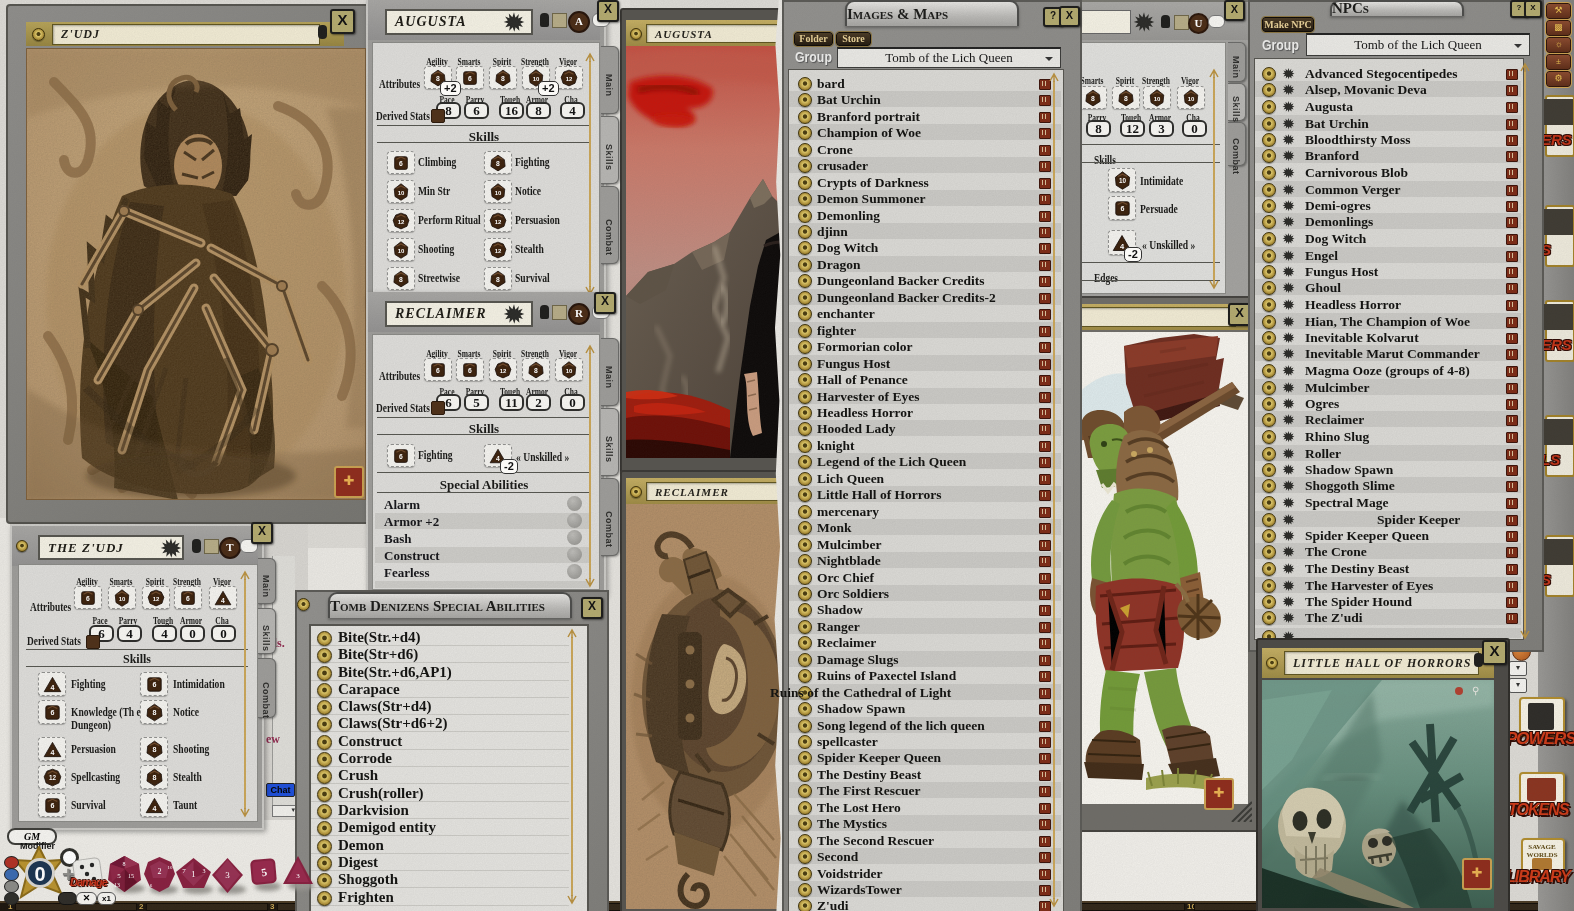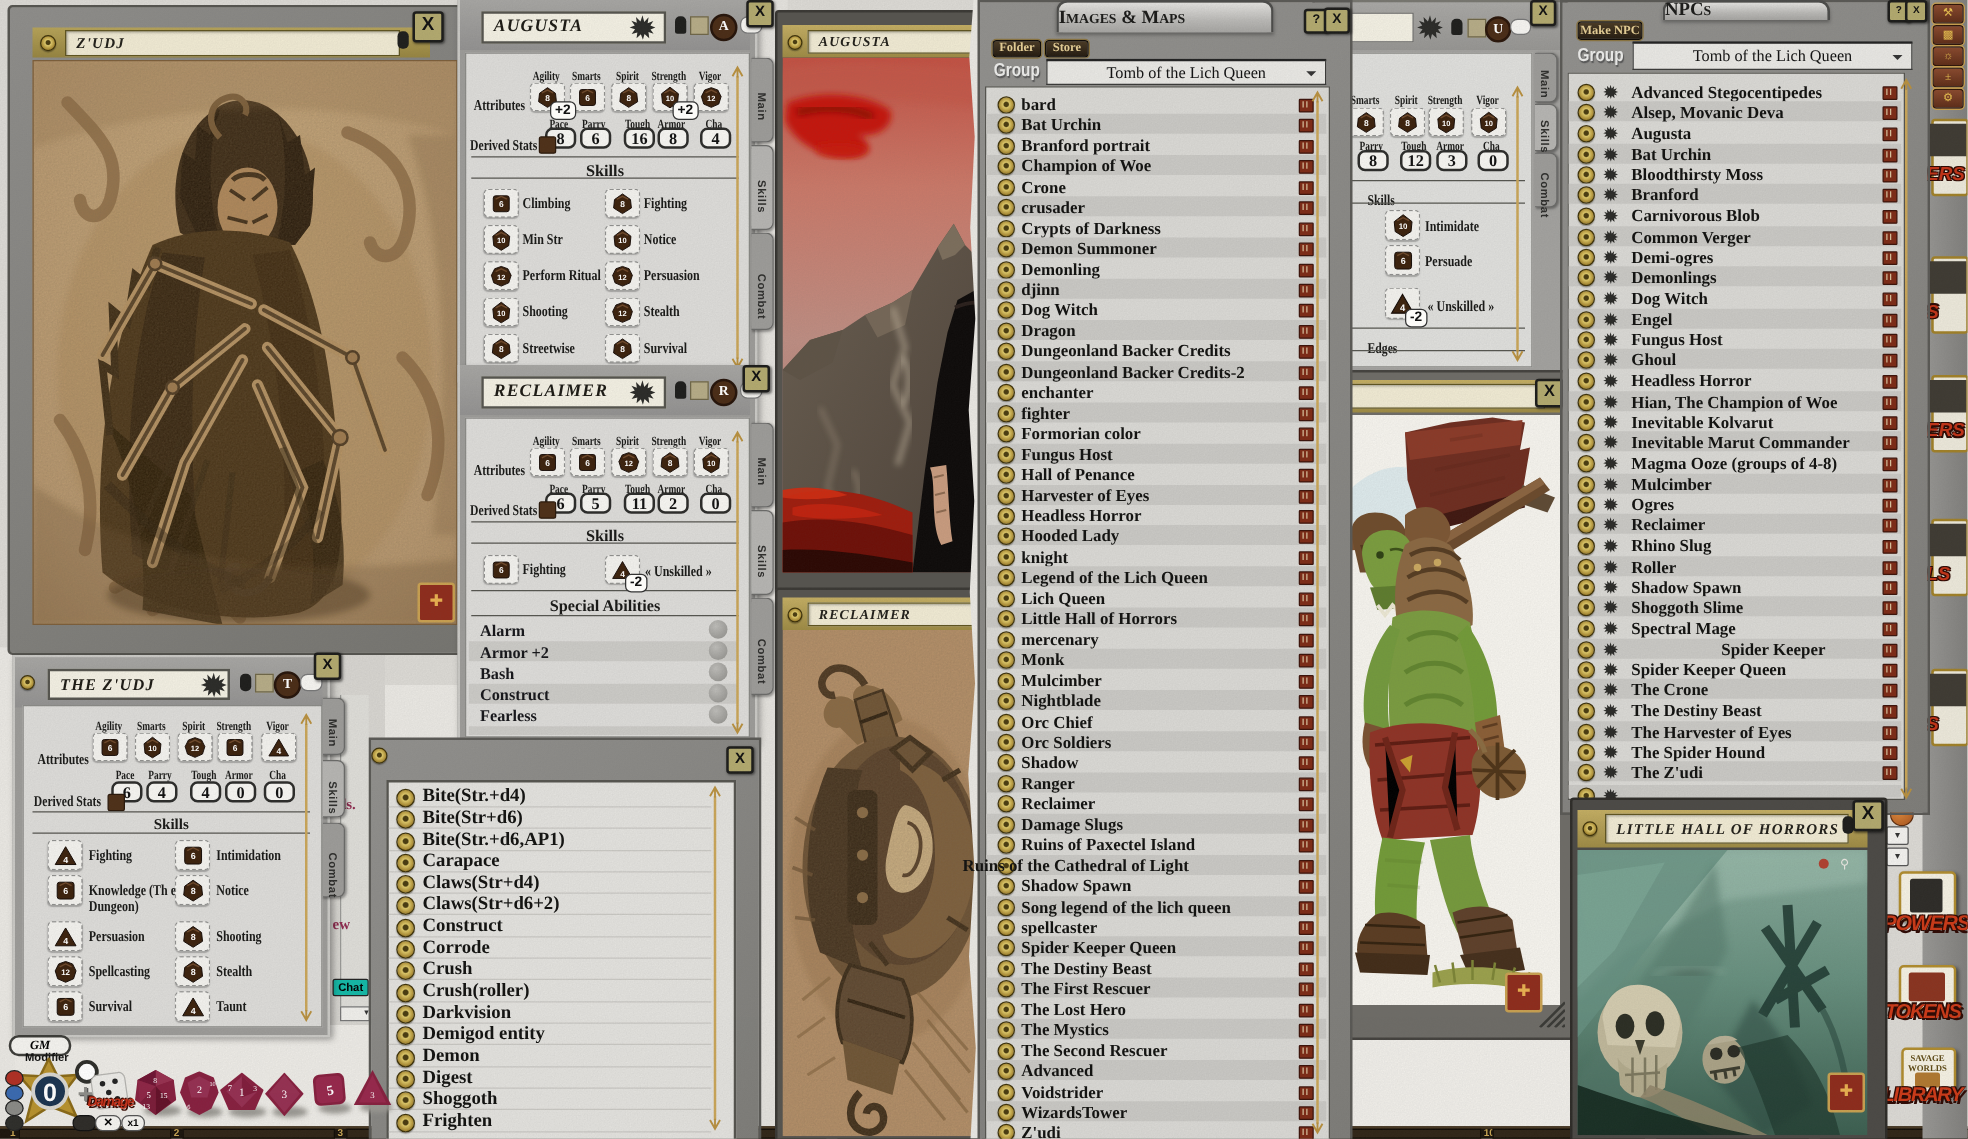--- a/index.html
+++ b/index.html
@@ -42,21 +42,21 @@
 <div class="abs" style="left:0;top:0;width:1574px;height:911px;background:#dbd9d4"></div>
 <div class="abs" style="left:0;top:815px;width:620px;height:92px;background:#eceae5;border-radius:8px"></div>
 <div class="abs" style="left:278px;top:548px;width:330px;height:46px;background:#e9e7e2"></div>
 <div class="abs" style="left:0;top:518px;width:12px;height:395px;background:#e9e7e2"></div>
 <div class="abs" style="left:1068px;top:820px;width:200px;height:87px;background:#efede8"></div>
 <div class="abs" style="left:596px;top:0;width:34px;height:911px;background:#e3e1dc"></div>
 <div class="abs" style="left:262px;top:520px;width:46px;height:300px;background:#d6d4cf"></div>
 <div class="abs" style="left:272px;top:556px;width:22px;height:250px;background:#dddcd7;border-left:1px solid #9a9a97"></div>
 <div class="abs" style="left:267px;top:636px;font:bold 12px 'Liberation Serif';color:#8e2a4e">ids.</div>
 <div class="abs" style="left:266px;top:732px;font:bold 12px 'Liberation Serif';color:#8e2a4e">ew</div>
-<div class="abs" style="left:266px;top:783px;width:27px;height:12px;background:#14b8a6;border:1px solid #222;border-radius:2px;font:bold 9px 'Liberation Sans';text-align:center;line-height:12px">Chat</div>
+<div class="abs" style="left:266px;top:783px;width:27px;height:12px;background:#1d4ed8;border:1px solid #222;border-radius:2px;font:bold 9px 'Liberation Sans';text-align:center;line-height:12px">Chat</div>
 <div class="abs" style="left:272px;top:805px;width:22px;height:10px;background:#efeeea;border:1px solid #777;font-size:7px;text-align:right;color:#333">▾</div>
 <div class="abs" style="left:0;top:901px;width:1574px;height:10px;background:#1c150d;border-top:2px solid #4a3a24"></div>
 <div class="abs" style="left:8px;top:902px;font:bold 8px 'Liberation Sans';color:#c9a654">1</div>
 <div class="abs" style="left:15px;top:903px;width:120px;height:6px;background:#312618;border:1px solid #120d07"></div>
 <div class="abs" style="left:139px;top:902px;font:bold 8px 'Liberation Sans';color:#c9a654">2</div>
 <div class="abs" style="left:146px;top:903px;width:120px;height:6px;background:#312618;border:1px solid #120d07"></div>
 <div class="abs" style="left:270px;top:902px;font:bold 8px 'Liberation Sans';color:#c9a654">3</div>
 <div class="abs" style="left:277px;top:903px;width:120px;height:6px;background:#312618;border:1px solid #120d07"></div>
 <div class="abs" style="left:401px;top:902px;font:bold 8px 'Liberation Sans';color:#c9a654">4</div>
 <div class="abs" style="left:408px;top:903px;width:120px;height:6px;background:#312618;border:1px solid #120d07"></div>
@@ -891,20 +891,21 @@
     </div>
 <div class="vtab" style="left:258px;top:608px;height:44px;background:#b5b4b1">
       <span>Skills</span>
     </div>
 <div class="vtab" style="left:258px;top:658px;height:58px;background:#9c9b98">
       <span>Combat</span>
     </div>
 </div>
 <div class="layer">
 <div class="abs" style="left:295px;top:590px;width:310px;height:321px;background:linear-gradient(135deg,#91908d,#7e7d79);border:2px solid #5a5955"></div>
+<div class="wtab" style="left:328px;top:592px;width:240px;height:24px;line-height:24px;font-size:15px;font-variant:small-caps">Tomb Denizens Special Abilities</div>
 <div class="gdot" style="left:297px;top:598px;width:11px;height:11px"></div>
 <div class="xbtn" style="left:581px;top:597px;width:18px;height:18px;font-size:12px;line-height:15px">X</div>
 <div class="abs" style="left:309px;top:624px;width:276px;height:287px;background:#e2e1dd;border:2px solid #55544f"></div>
 <div class="abs" style="left:311px;top:645px;width:258px;height:1px;background:#c9c8c3"></div>
 <div class="gdot" style="left:317px;top:631px;width:13px;height:13px"></div>
 <div class="abs row-txt" style="left:338px;top:629px;font-size:15px">Bite(Str.+d4)</div>
 <div class="abs" style="left:311px;top:662px;width:258px;height:1px;background:#c9c8c3"></div>
 <div class="gdot" style="left:317px;top:648px;width:13px;height:13px"></div>
 <div class="abs row-txt" style="left:338px;top:646px;font-size:15px">Bite(Str+d6)</div>
 <div class="abs" style="left:311px;top:680px;width:258px;height:1px;background:#c9c8c3"></div>
@@ -1268,21 +1269,21 @@
       <div style="position:absolute;left:5px;top:1px;width:1px;height:5px;background:#d8c09a"></div>
     </div>
 <div class="gdot" style="left:798px;top:834px;width:12px;height:12px"></div>
 <div class="abs row-txt" style="left:817px;top:833px">The Second Rescuer</div>
 <div class="abs" style="left:1039px;top:836px;width:10px;height:9px;background:#7d2b16;border:1px solid #3c130a;border-radius:1px">
       <div style="position:absolute;left:2px;top:1px;width:1px;height:5px;background:#d8c09a"></div>
       <div style="position:absolute;left:5px;top:1px;width:1px;height:5px;background:#d8c09a"></div>
     </div>
 <div class="abs" style="left:789px;top:848px;width:272px;height:16px;background:#c9c8c4"></div>
 <div class="gdot" style="left:798px;top:850px;width:12px;height:12px"></div>
-<div class="abs row-txt" style="left:817px;top:849px">Advanced</div>
+<div class="abs row-txt" style="left:817px;top:849px">Second</div>
 <div class="abs" style="left:1039px;top:852px;width:10px;height:9px;background:#7d2b16;border:1px solid #3c130a;border-radius:1px">
       <div style="position:absolute;left:2px;top:1px;width:1px;height:5px;background:#d8c09a"></div>
       <div style="position:absolute;left:5px;top:1px;width:1px;height:5px;background:#d8c09a"></div>
     </div>
 <div class="gdot" style="left:798px;top:867px;width:12px;height:12px"></div>
 <div class="abs row-txt" style="left:817px;top:866px">Voidstrider</div>
 <div class="abs" style="left:1039px;top:869px;width:10px;height:9px;background:#7d2b16;border:1px solid #3c130a;border-radius:1px">
       <div style="position:absolute;left:2px;top:1px;width:1px;height:5px;background:#d8c09a"></div>
       <div style="position:absolute;left:5px;top:1px;width:1px;height:5px;background:#d8c09a"></div>
     </div>

